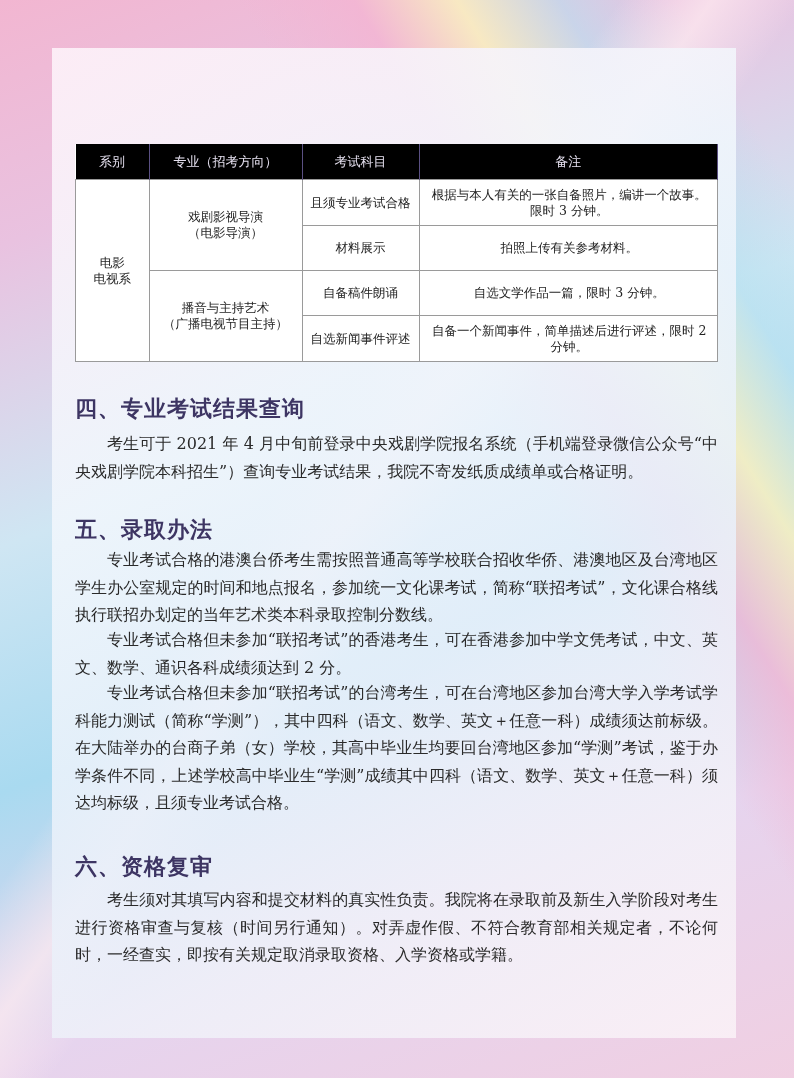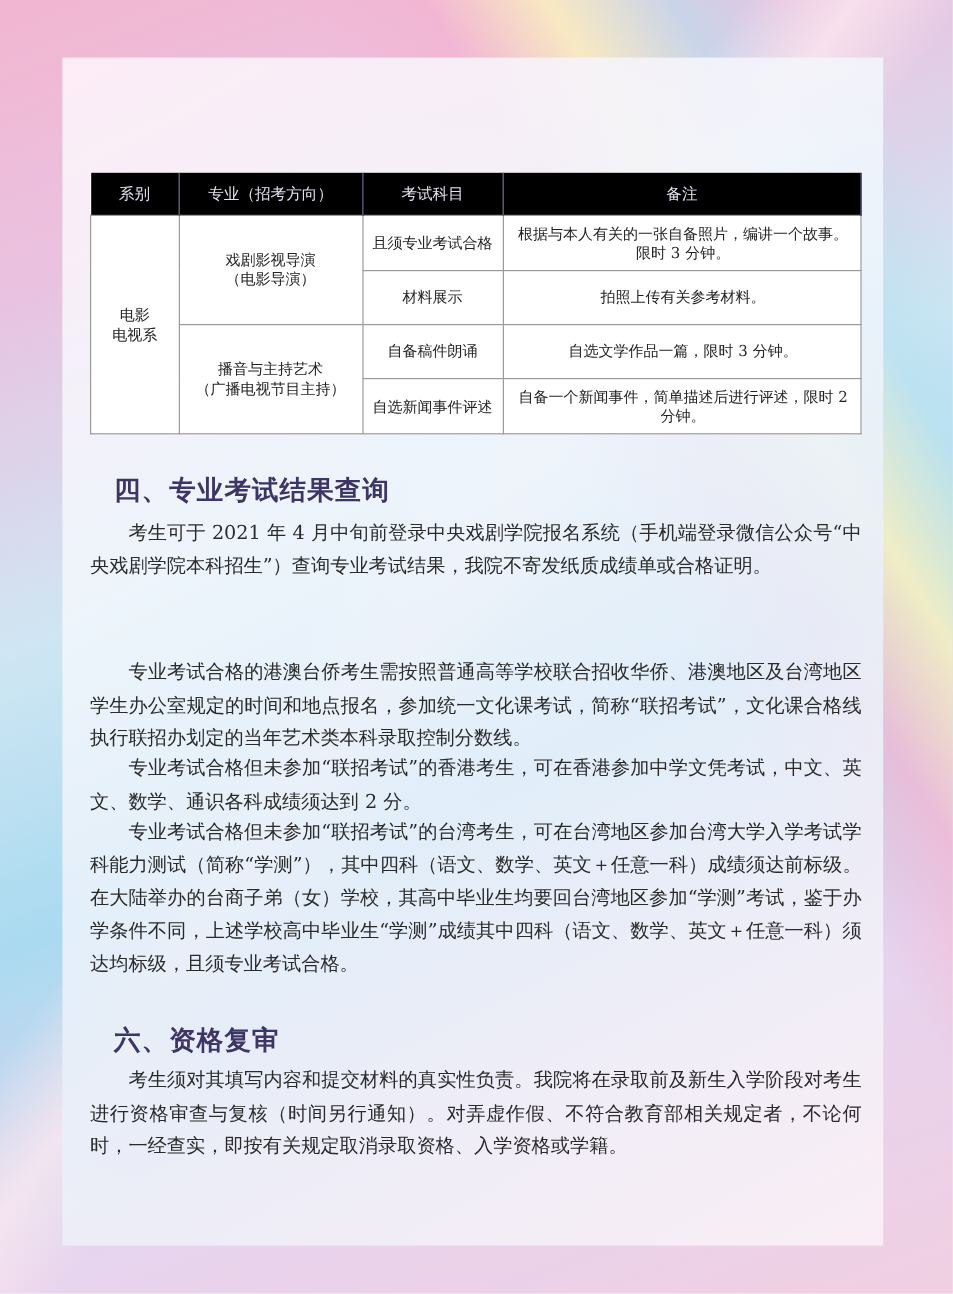--- a/index.html
+++ b/index.html
@@ -34,21 +34,21 @@
     background: #000000; color: #e6e1f0; font-weight: normal; height: 33px;
     font-size: 13px; border-right: 1px solid #5b5083;
   }
   table.exam td {
     border: 1px solid #9a9a9a; vertical-align: middle; line-height: 16px;
   }
   td.c { text-align: center; }
   td.note { padding: 0 8px 0 10px; text-align: center; }
   .h2 {
     position: absolute; left: 23px; font-family: "DejaVu Sans", sans-serif;
-    font-weight: bold; font-size: 22px; color: #3d3563; letter-spacing: 1px; margin-left: 20px;
+    font-weight: bold; font-size: 22px; color: #3d3563; letter-spacing: 1px;
   }
   .para {
     position: absolute; left: 23px; width: 643px; font-size: 16px;
     line-height: 27.5px; color: #2a2a2a; text-align: justify; margin: 0;
     text-indent: 2em;
   }
 </style>
 </head>
 <body>
 
@@ -90,20 +90,21 @@
       <tr style="height:46px">
         <td class="c">自选新闻事件评述</td>
         <td class="note">自备一个新闻事件，简单描述后进行评述，限时 2 分钟。</td>
       </tr>
     </tbody>
   </table>
 
   <div class="h2" style="top:346px">四、专业考试结果查询</div>
   <p class="para" style="top:382px">考生可于 2021 年 4 月中旬前登录中央戏剧学院报名系统（手机端登录微信公众号“中央戏剧学院本科招生”）查询专业考试结果，我院不寄发纸质成绩单或合格证明。</p>
 
+  <div class="h2" style="top:467px">五、录取办法</div>
   <p class="para" style="top:498px">专业考试合格的港澳台侨考生需按照普通高等学校联合招收华侨、港澳地区及台湾地区学生办公室规定的时间和地点报名，参加统一文化课考试，简称“联招考试”，文化课合格线执行联招办划定的当年艺术类本科录取控制分数线。</p>
   <p class="para" style="top:578px">专业考试合格但未参加“联招考试”的香港考生，可在香港参加中学文凭考试，中文、英文、数学、通识各科成绩须达到 2 分。</p>
   <p class="para" style="top:631px">专业考试合格但未参加“联招考试”的台湾考生，可在台湾地区参加台湾大学入学考试学科能力测试（简称“学测”），其中四科（语文、数学、英文＋任意一科）成绩须达前标级。在大陆举办的台商子弟（女）学校，其高中毕业生均要回台湾地区参加“学测”考试，鉴于办学条件不同，上述学校高中毕业生“学测”成绩其中四科（语文、数学、英文＋任意一科）须达均标级，且须专业考试合格。</p>
 
   <div class="h2" style="top:804px">六、资格复审</div>
   <p class="para" style="top:838px">考生须对其填写内容和提交材料的真实性负责。我院将在录取前及新生入学阶段对考生进行资格审查与复核（时间另行通知）。对弄虚作假、不符合教育部相关规定者，不论何时，一经查实，即按有关规定取消录取资格、入学资格或学籍。</p>
 
 </div>
 
 </body></html>

